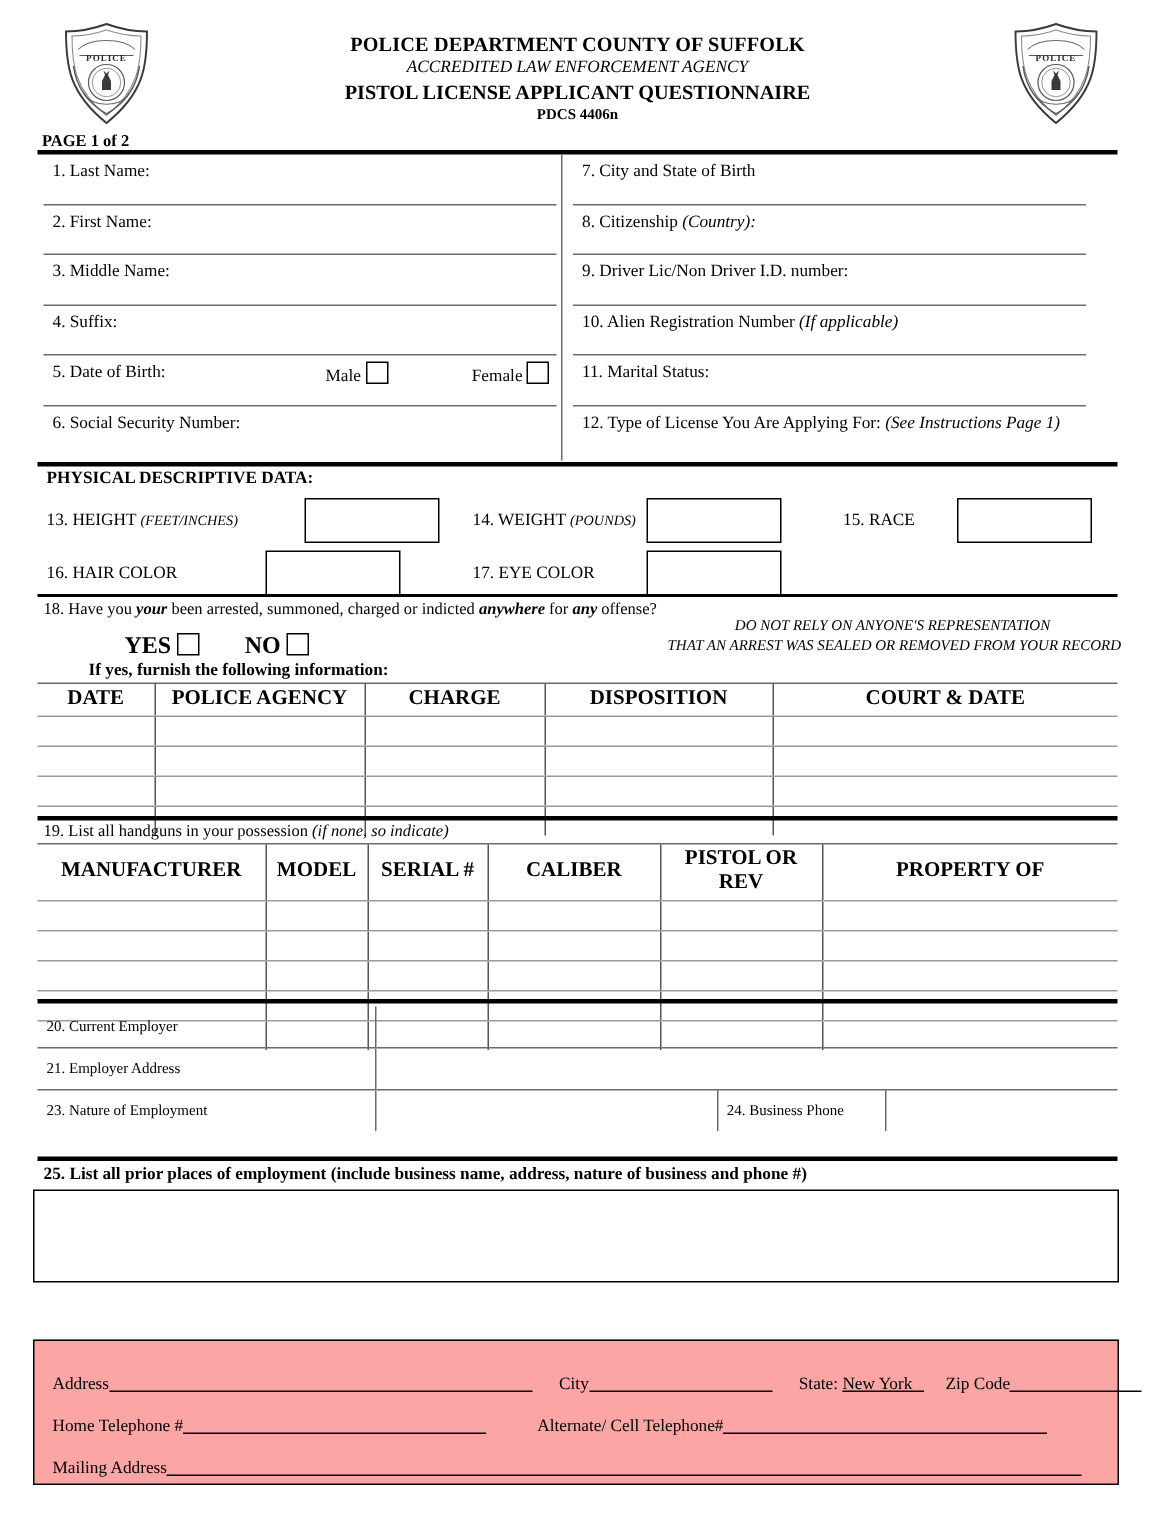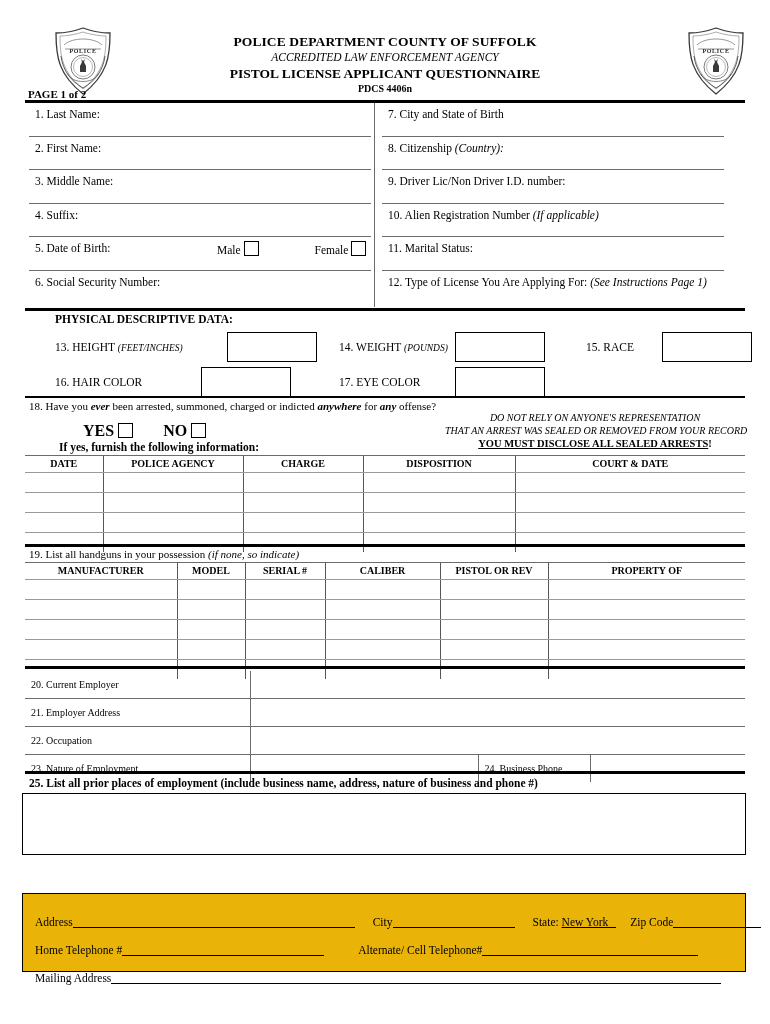--- a/index.html
+++ b/index.html
@@ -13,21 +13,21 @@
     font-family: "Liberation Serif", "DejaVu Serif", serif;
     color: #000000;
     position: relative;
     overflow: hidden;
   }
   .page {
     position: relative;
     width: 770px;
     height: 1024px;
     box-sizing: border-box;
-    padding: 12px;
+    padding: 0;
   }
 
   
   .header {
     position: relative;
     height: 86px;
   }
   .badge {
     position: absolute;
     top: 14px;
@@ -144,21 +144,20 @@
   }
   .sexwrap .gap { display: inline-block; width: 56px; }
 
   
   .phys {
     position: absolute;
     left: 25px;
     top: 311px;
     width: 720px;
     height: 85px;
-    margin-left: 24px;
   }
   .phys-title {
     position: absolute;
     left: 6px;
     top: 2px;
     font-weight: bold;
     font-size: 11.5px;
   }
   .phys .f {
     position: absolute;
@@ -223,21 +222,21 @@
 
   
   .dtable {
     position: absolute;
     left: 25px;
     width: 720px;
     border-collapse: collapse;
     table-layout: fixed;
   }
   .dtable th {
-    font-size: 10px;
+    font-size: 14px;
     font-weight: bold;
     text-align: center;
     padding: 2px 0 3px 0;
     border-left: 1px solid #555;
     border-bottom: 1px solid #9a9a9a;
   }
   .dtable td {
     height: 17px;
     border-left: 1px solid #555;
     border-bottom: 1px solid #9a9a9a;
@@ -307,23 +306,23 @@
   }
   .q26 .sub {
     display: block;
     margin-left: 26px;
   }
   .addrbox {
     position: absolute;
     left: 22px;
     top: 893px;
     width: 724px;
-    height: 79px;
+    height: 97px;
     border: 1.4px solid #000;
-    background: #eab308;
+    background: #fca5a5;
     box-sizing: border-box;
   }
   .addrbox .ln {
     position: absolute;
     font-size: 11.5px;
     white-space: nowrap;
   }
   .fill {
     display: inline-block;
     border-bottom: 1px solid #000;
@@ -447,32 +446,31 @@
     <div class="f" style="left:6px; top:65px;">16.  HAIR COLOR</div>
     <div class="box" style="left:152px; top:56px; width:88px; height:28px;"></div>
 
     <div class="f" style="left:290px; top:65px;">17.  EYE COLOR</div>
     <div class="box" style="left:406px; top:56px; width:88px; height:28px;"></div>
   </div>
 
   <div class="rule-thin" style="top:396px; height:2px; background:#000;"></div>
 
   <div class="q18">
-    <div class="q18-q"><span>18. Have you </span><b>ever</b><span> been arrested, summoned, charged or indicted </span><b>anywhere</b><span> for </span><b>any</b><span> offense?</span></div>
+    <div class="q18-q"><span>18. Have you </span><b>your</b><span> been arrested, summoned, charged or indicted </span><b>anywhere</b><span> for </span><b>any</b><span> offense?</span></div>
 
     <div class="yesno"><span>YES</span>
       <span class="ck"></span><span class="gap"></span><span>NO</span>
       <span class="ck"></span></div>
 
     <div class="ifyes">If yes, furnish the following information:</div>
 
     <div class="warn">
       <div>DO NOT RELY ON ANYONE'S REPRESENTATION</div>
       <div>THAT AN ARREST WAS SEALED OR REMOVED FROM YOUR RECORD</div>
-      <div class="strong"><u>YOU MUST DISCLOSE ALL SEALED ARRESTS</u><span>!</span></div>
     </div>
   </div>
 
   <div class="rule-thin" style="top:455px;"></div>
 
   <table class="dtable" style="top:456px;">
     <colgroup>
       <col style="width:78px">
         <col style="width:140px">
         <col style="width:120px">
@@ -601,24 +599,20 @@
     <tbody>
       <tr>
         <td class="first">20. Current Employer</td>
         <td colspan="3"></td>
       </tr>
       <tr>
         <td class="first">21. Employer Address</td>
         <td colspan="3"></td>
       </tr>
       <tr>
-        <td class="first">22. Occupation</td>
-        <td colspan="3"></td>
-      </tr>
-      <tr>
         <td class="first">23. Nature of Employment</td>
         <td></td>
         <td>24. Business Phone</td>
         <td></td>
       </tr>
     </tbody>
   </table>
 
   <div class="rule-thick" style="top:771px;"></div>
 

